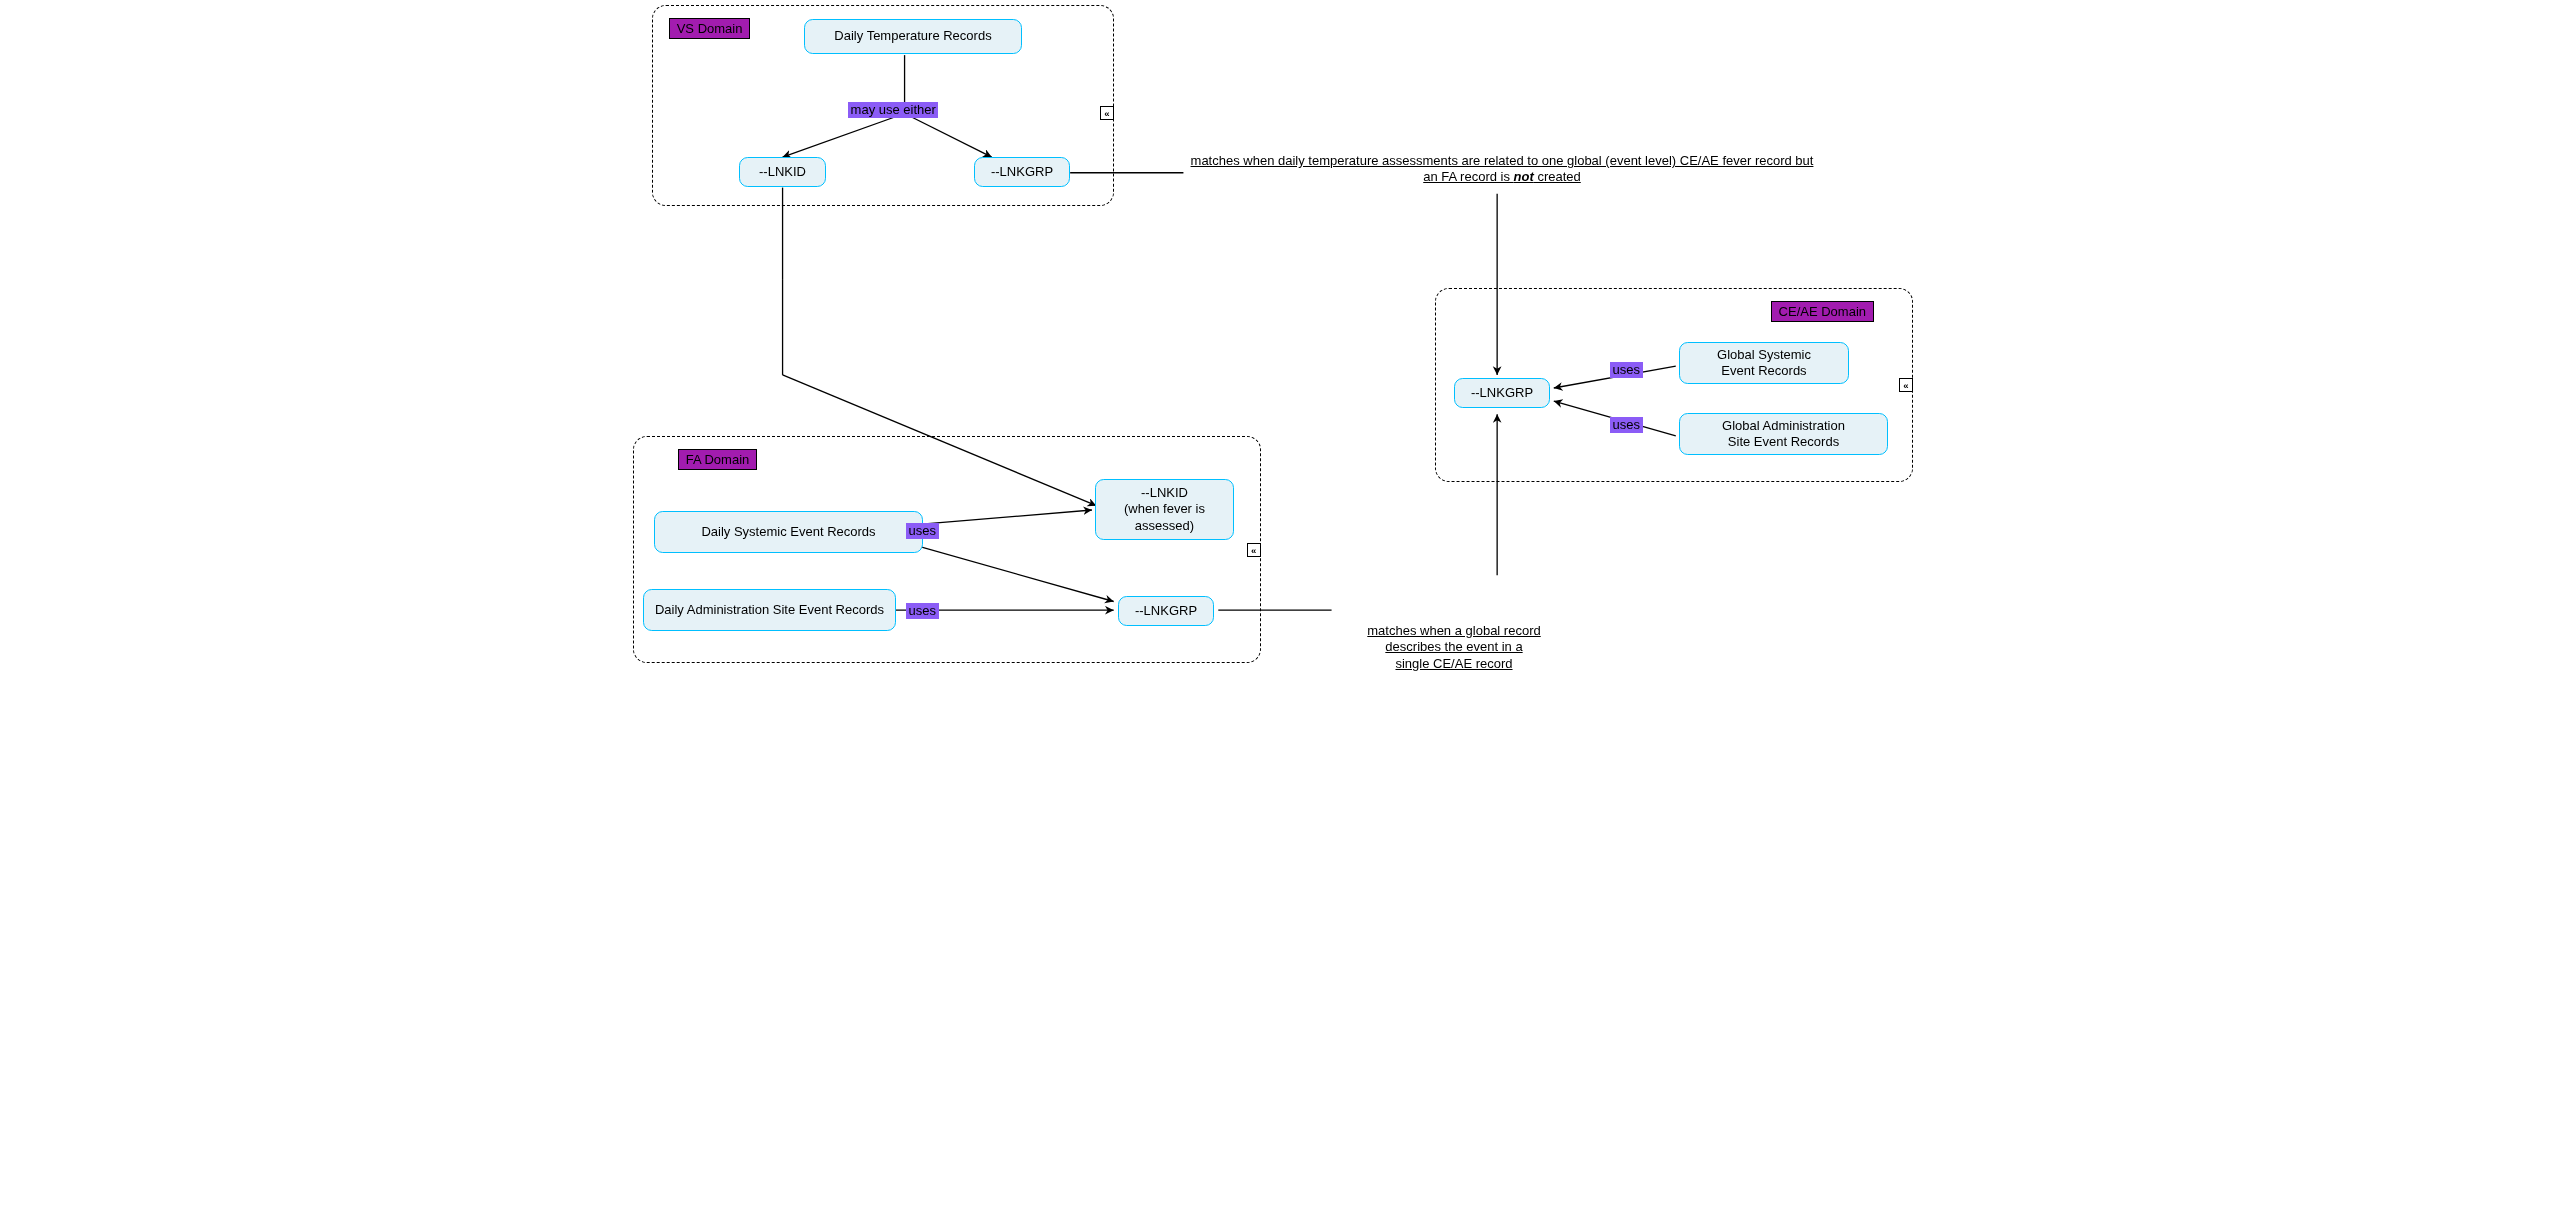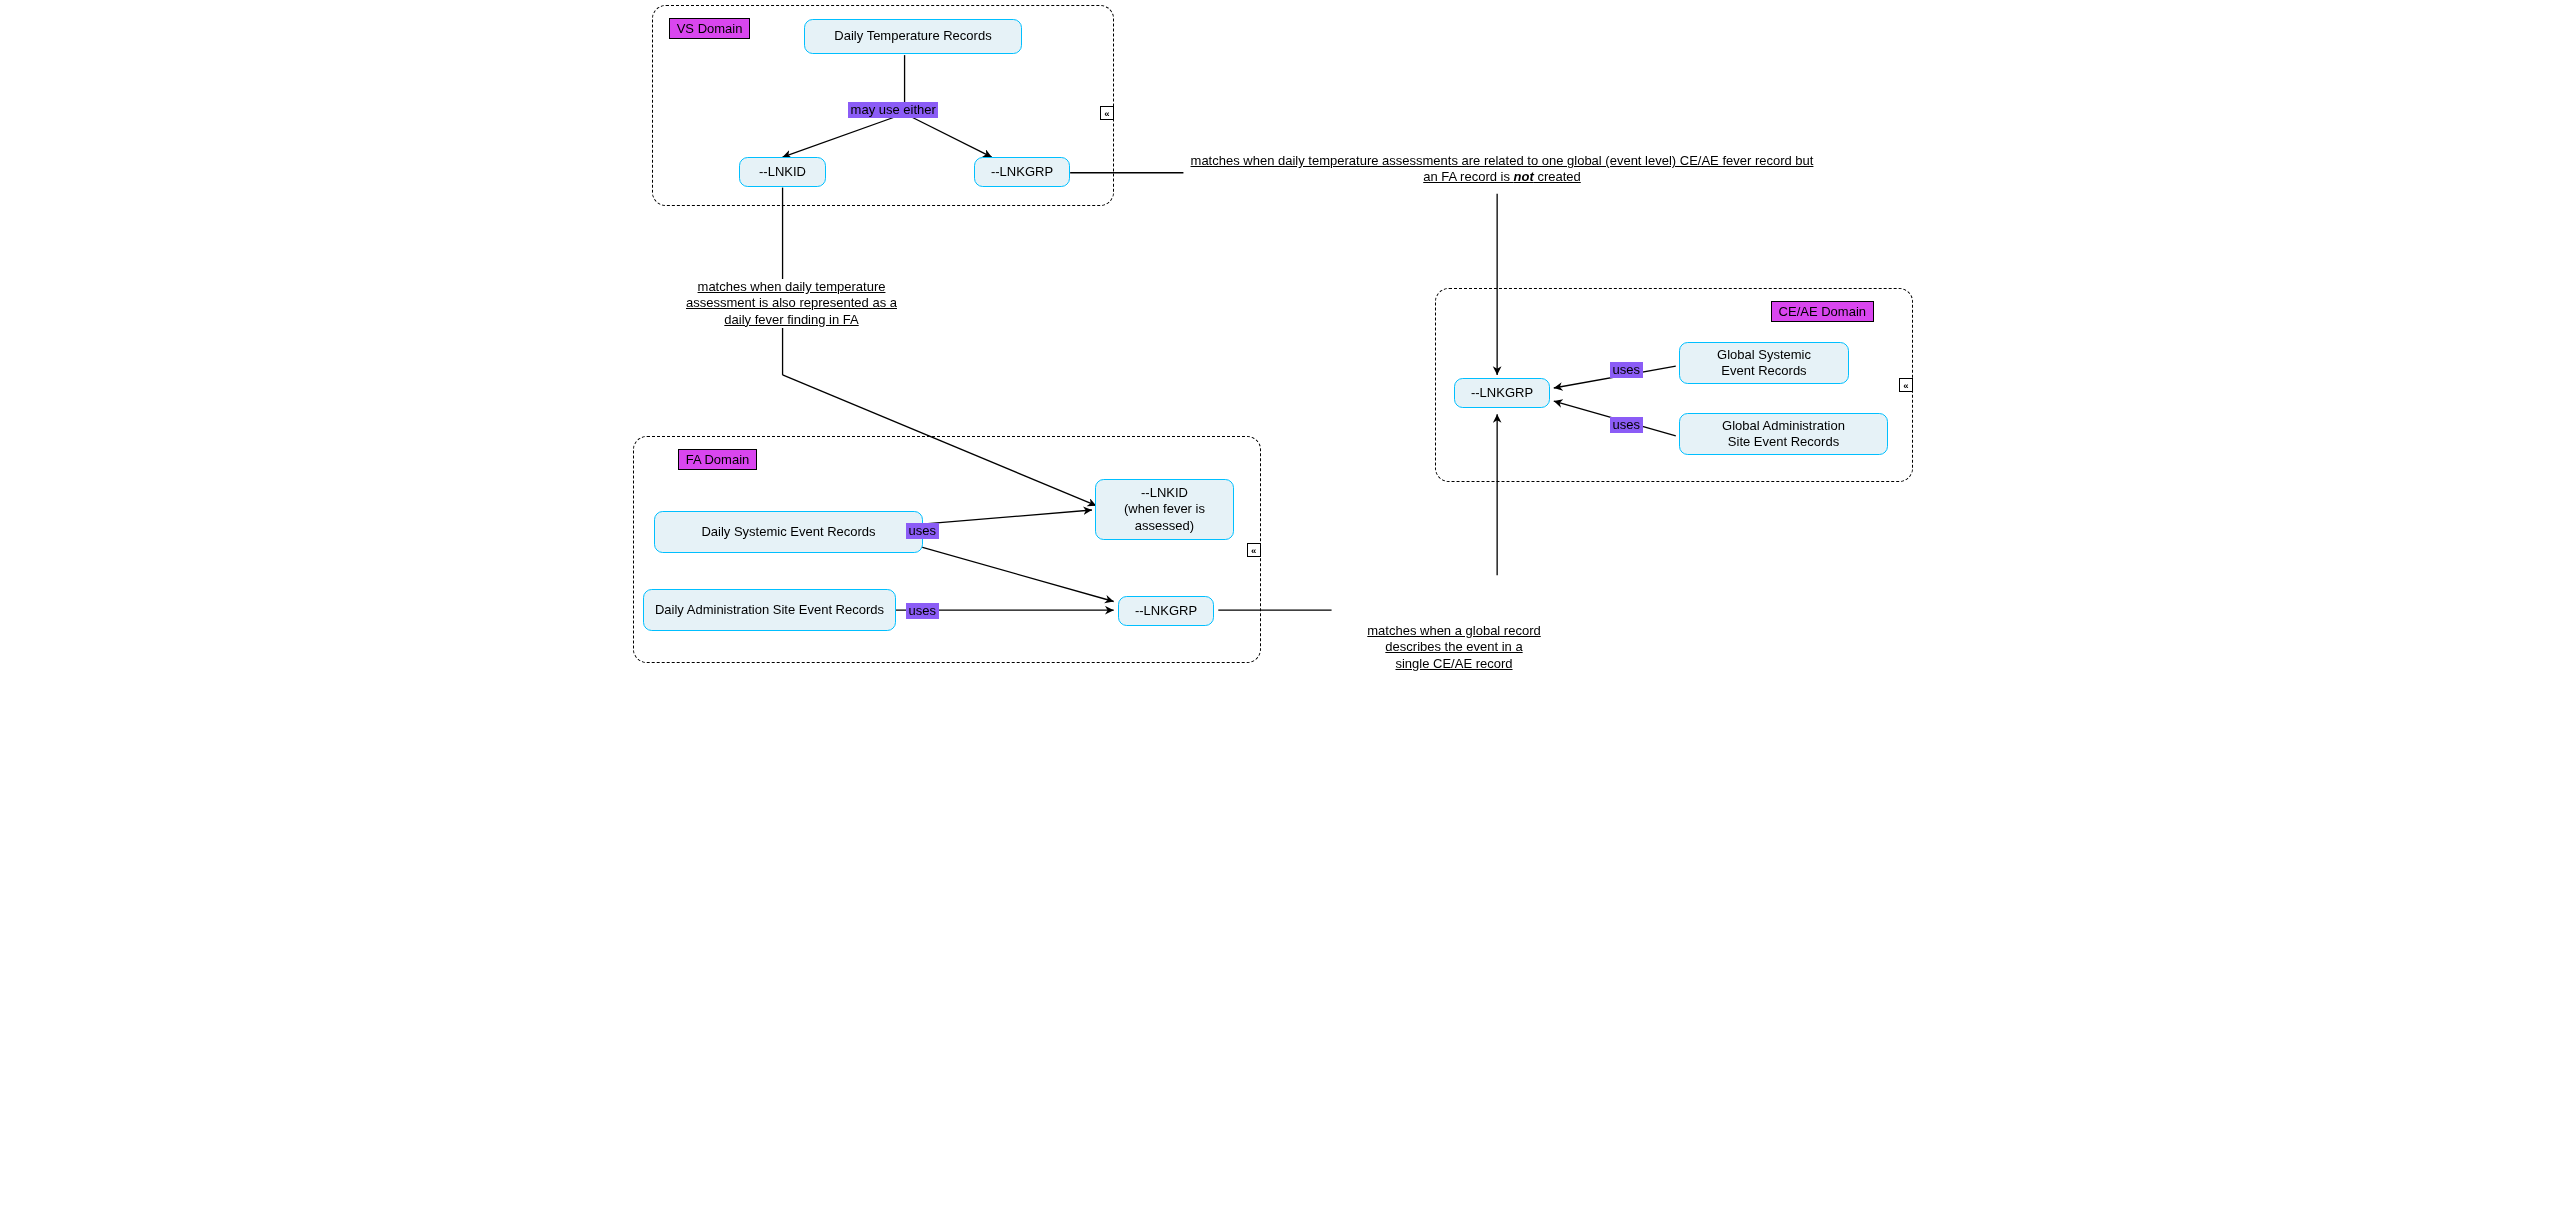--- a/index.html
+++ b/index.html
@@ -17,21 +17,21 @@
     height: 715px;
     margin: 0 auto;
   }
   .domain {
     position: absolute;
     border: 1.7px dashed #000;
     border-radius: 14px;
   }
   .domain-label {
     position: absolute;
-    background: #d946ef;
+    background: #a21caf;
     border: 0.9px solid #000;
     padding: 1.7px 7px;
     font-size: 13px;
   }
   .node {
     position: absolute;
     background: #e6f2f7;
     border: 1.7px solid #00bfff;
     border-radius: 8.7px;
     padding: 3.5px 8.7px;
@@ -123,23 +123,20 @@
     <div class="domain-label" style="left:15.7px; top:12.2px;">VS Domain</div>
     <div class="collapse-icon" style="right:-0.9px; top:100px;"></div>
   </div>
 
   <div class="node" style="left:187px; top:19px; width:218px; height:35px;">Daily Temperature Records</div>
   <div class="node" style="left:122px; top:157px; width:87px; height:30px;">--LNKID</div>
   <div class="node" style="left:357px; top:157px; width:96px; height:30px;">--LNKGRP</div>
 
   <div class="edge-label" style="left:231px; top:102px;">may use either</div>
 
-  <div class="annotation" style="left:30.5px; top:279px; width:288px; white-space:pre-line;">matches when daily temperature
-assessment is also represented as a
-daily fever finding in FA</div>
 
   <div class="annotation" style="left:567px; top:153px; width:636px; text-align:center;">
     <span>matches when daily temperature assessments are related to
 one global (event level) CE/AE fever record but an FA record is </span><span class="em-not">not</span><span> created</span>
   </div>
 
   <div class="domain" style="left:15.7px; top:436px; width:628px; height:227px;">
     <div class="domain-label" style="left:44px; top:12.2px;">FA Domain</div>
     <div class="collapse-icon" style="right:-0.9px; top:106px;"></div>
   </div>

